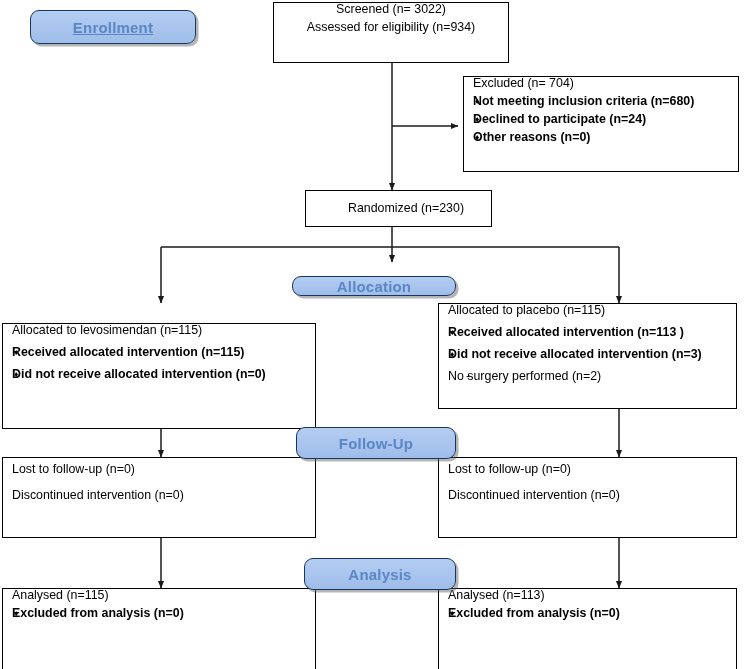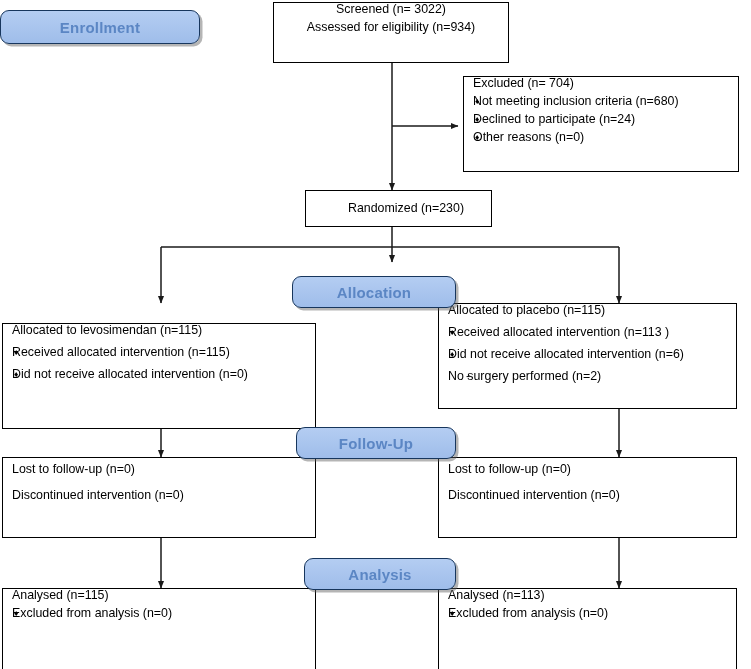--- a/index.html
+++ b/index.html
@@ -24,21 +24,21 @@
   }
   .box .ln{
     white-space:nowrap;
     padding:0;
     margin:0;
   }
   .box.pad{padding:0 9px 6px 9px;}
   .center{text-align:center;}
 
   
-  .bul{position:relative;padding-left:14px;}
+  .bul{position:relative;padding-left:14px;font-weight:bold;}
   .bul:before{
     content:"\2666";
     position:absolute;left:2px;top:0;
     font-size:8.5px;line-height:1.45;
   }
   .dash{position:relative;padding-left:40px;}
   .dash:before{
     content:"-";
     position:absolute;left:18px;top:0;
     font-size:12.4px;
@@ -92,23 +92,23 @@
       <path d="M619,247 L619,303" marker-end="url(#ah)"></path>
 
       <path d="M161,409 L161,457" marker-end="url(#ah)"></path>
       <path d="M619,409 L619,457" marker-end="url(#ah)"></path>
 
       <path d="M161,538 L161,588" marker-end="url(#ah)"></path>
       <path d="M619,538 L619,588" marker-end="url(#ah)"></path>
     </g>
   </svg>
 
-  <div class="banner" style="left:0;top:10px;width:200px;height:34px;">Enrollment</div>
+  <div class="banner" style="left:30px;top:10px;width:166px;height:34px;text-decoration:underline;">Enrollment</div>
 
-  <div class="banner" style="left:292px;top:276px;width:164px;height:32px;">Allocation</div>
+  <div class="banner" style="left:292px;top:276px;width:164px;height:20px;">Allocation</div>
 
   <div class="banner" style="left:304px;top:558px;width:152px;height:32px;">Analysis</div>
 
   <div class="banner" style="left:296px;top:427px;width:160px;height:32px;">Follow-Up</div>
 
   <div class="box pad center" style="left:273px;top:2px;width:236px;height:61px;">
     <div class="ln">Screened (n= 3022)</div>
     <div class="gap4"></div>
     <div class="ln">Assessed for eligibility (n=934)</div>
   </div>
@@ -134,21 +134,21 @@
     <div class="ln bul">Received allocated intervention (n=115)</div>
     <div class="gap7"></div>
     <div class="ln bul">Did not receive allocated intervention (n=0)</div>
   </div>
 
   <div class="box pad" style="left:438px;top:303px;width:299px;height:106px;">
     <div class="ln">Allocated to placebo (n=115)</div>
     <div class="gap7"></div>
     <div class="ln bul">Received allocated intervention (n=113 )</div>
     <div class="gap7"></div>
-    <div class="ln bul">Did not receive allocated intervention (n=6)</div>
+    <div class="ln bul">Did not receive allocated intervention (n=3)</div>
     <div class="gap7"></div>
     <div class="ln dash">No surgery performed (n=2)</div>
   </div>
 
   <div class="box pad" style="left:2px;top:457px;width:314px;height:81px;">
     <div class="gap4"></div>
     <div class="ln">Lost to follow-up (n=0)</div>
     <div class="gap10"></div>
     <div class="ln">Discontinued intervention (n=0)</div>
   </div>

